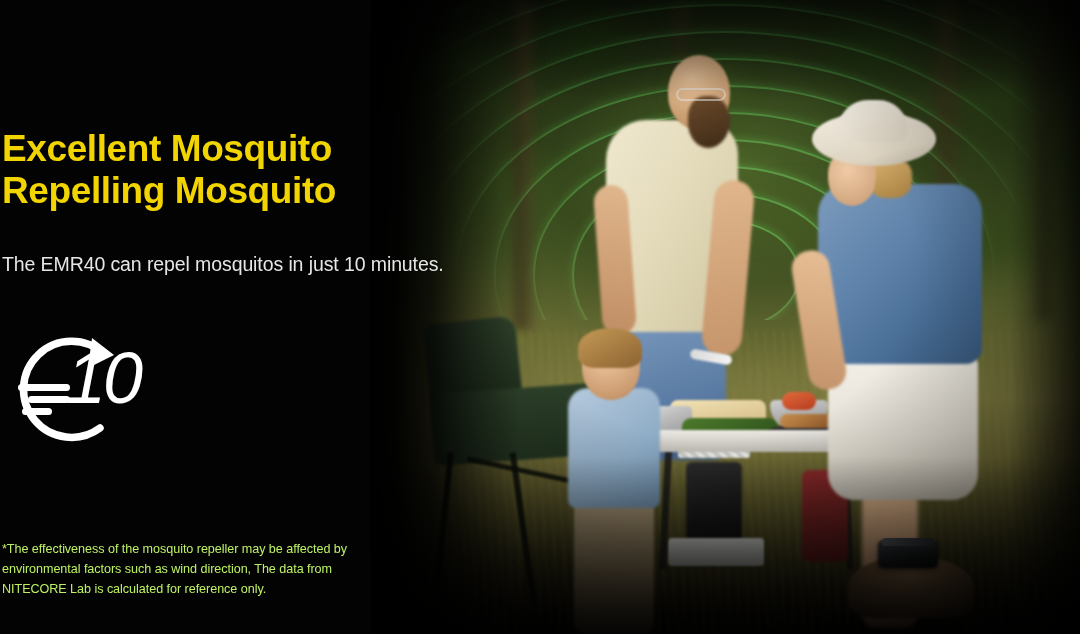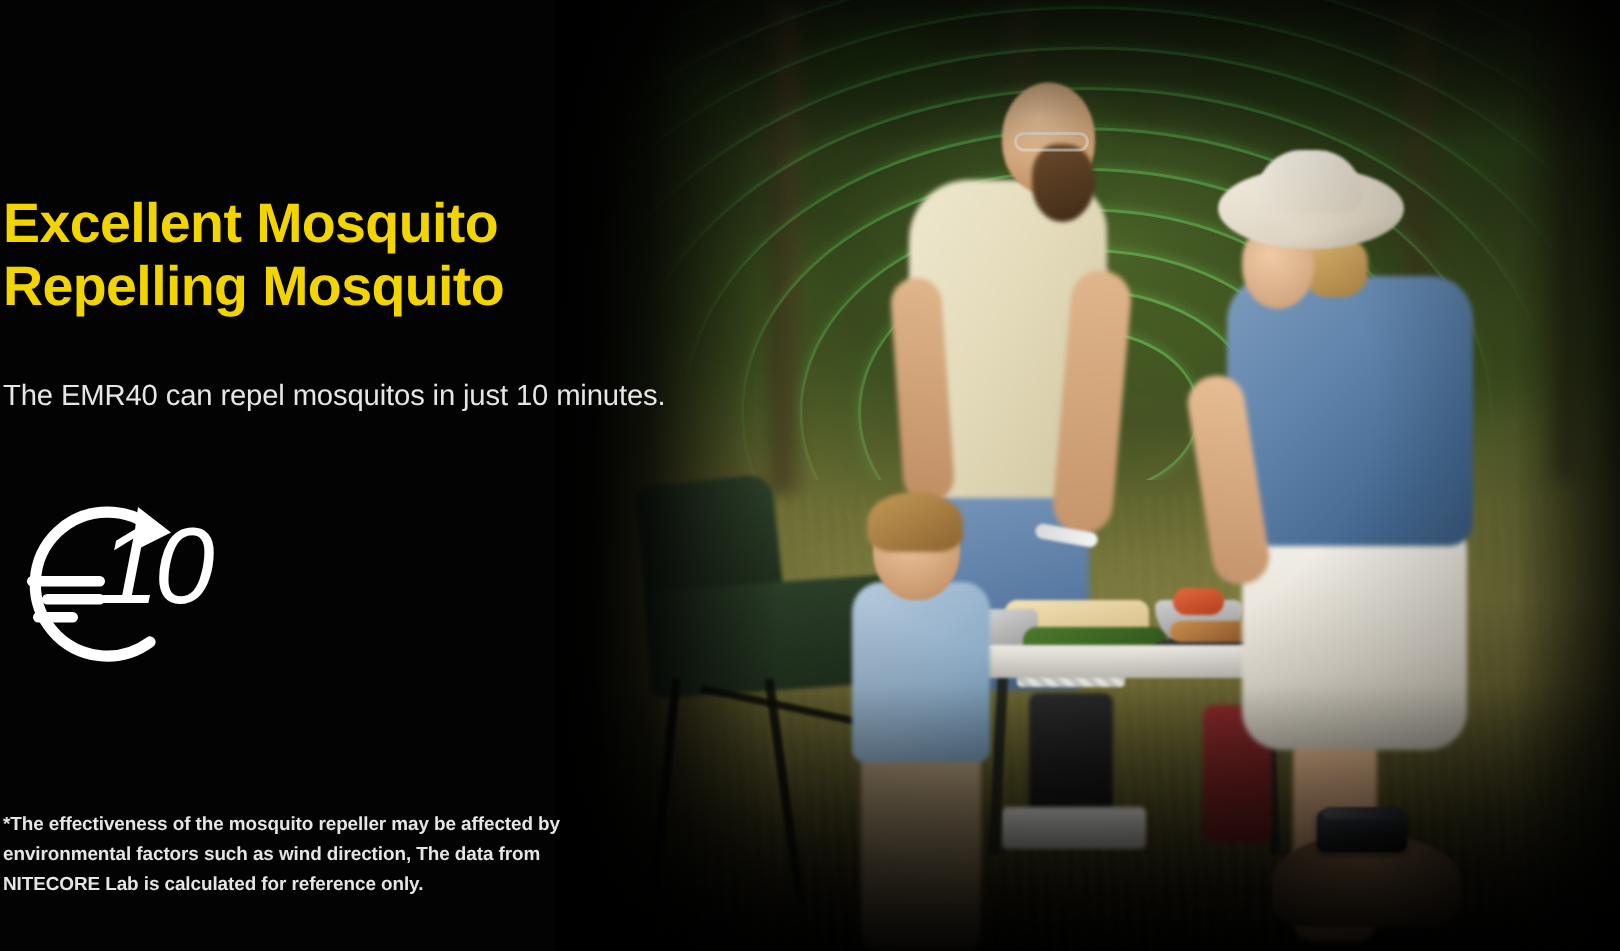--- a/index.html
+++ b/index.html
@@ -242,25 +242,24 @@
   }
   .badge-unit {
     position:absolute; left:137px; top:43px;
     color:#fff; font-size:36px; font-weight:700;
     letter-spacing:-0.8px; line-height:1;
   }
 
   .disclaimer {
     position:absolute; left:2px; top:540px;
     width:392px;
-    color:#e5e5e5;
+    color:#bef264;
     font-size:12.6px;
     line-height:1.58;
     letter-spacing:-0.05px;
-    font-weight:bold;
   }
 </style>
 </head>
 <body>
 
 <div class="banner">
 
   <div class="photo">
     <div class="forest"></div>
     <div class="foliage"></div>

